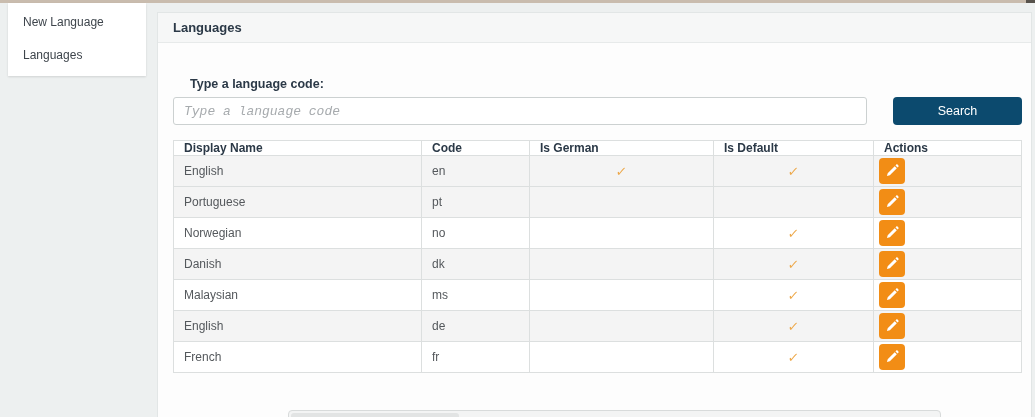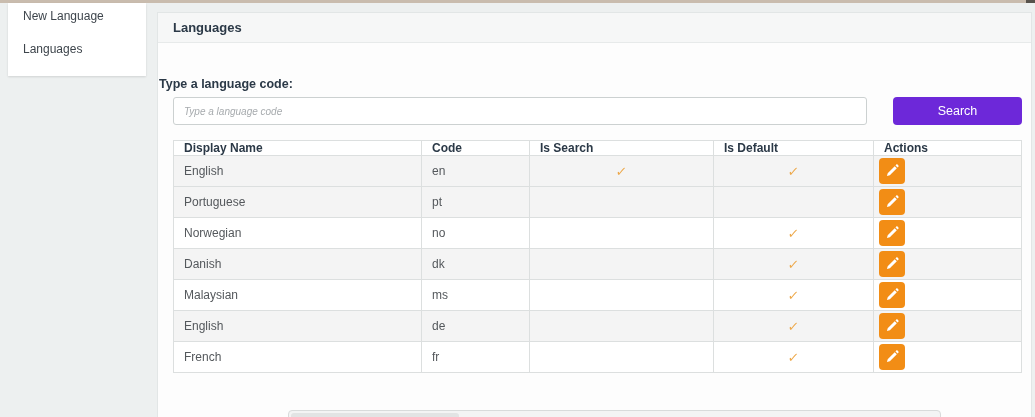--- a/index.html
+++ b/index.html
@@ -17,21 +17,21 @@
   }
   .top-strip-end {
     position: absolute; right: 0; top: 0; width: 9px; height: 3px;
     background: #57524c;
   }
   
   .sidebar {
     position: absolute; left: 8px; top: 3px; width: 138px; height: 73px;
     background: #ffffff;
     box-shadow: 0 1px 2px rgba(0,0,0,0.12);
-    padding-top: 3px;
+    padding-top: 9px;
   }
   .side-item {
     display: block;
     padding: 3px 10px 3px 15px;
     margin-bottom: 13px;
     font-size: 12px;
     color: #3e454c;
     cursor: pointer;
     text-decoration: none;
   }
@@ -46,37 +46,37 @@
     height: 30px;
     background: #f6f7f7;
     border-bottom: 1px solid #e7eaea;
     display: flex; align-items: center;
     padding-left: 15px;
   }
   .panel-title {
     font-size: 13px; font-weight: bold; color: #2b3947;
   }
   .search-label {
-    position: absolute; left: 1px; top: 64px;
+    position: absolute; left: 32px; top: 64px;
     font-size: 12.5px; font-weight: bold; color: #2b3947; text-align: right;
   }
   .search-input {
     position: absolute; left: 15px; top: 84px;
     width: 694px; height: 28px;
     border: 1px solid #ccd1d1; border-radius: 3px;
     background: #fff;
     padding: 0 10px;
-    font-family: Liberation Sans, sans-serif;
-    font-size: 10px; color: #444;
+    font-family: Liberation Mono, monospace;
+    font-size: 13px; color: #444;
   }
   .search-input::placeholder { color: #a7abae; font-style: italic; opacity: 1; }
   .search-btn {
     position: absolute; left: 735px; top: 84px;
     width: 129px; height: 28px;
-    background: #6d28d9; color: #ffffff;
+    background: #0c4a6e; color: #ffffff;
     border: none; border-radius: 4px;
     font-family: "Liberation Sans", sans-serif;
     font-size: 12.5px;
     cursor: pointer;
   }
   
   table.lang-table {
     position: absolute; left: 15px; top: 127px;
     width: 848px;
     border-collapse: collapse;
@@ -152,21 +152,21 @@
       <col style="width:248px">
         <col style="width:108px">
         <col style="width:184px">
         <col style="width:160px">
         <col style="width:148px">
     </colgroup>
     <thead>
       <tr>
         <th>Display Name</th>
         <th>Code</th>
-        <th>Is Search</th>
+        <th>Is German</th>
         <th>Is Default</th>
         <th>Actions</th>
       </tr>
     </thead>
     <tbody>
       <tr class="stripe">
         <td>English</td>
         <td>en</td>
         <td class="center"><span class="check">✓</span></td>
         <td class="center"><span class="check">✓</span></td>

